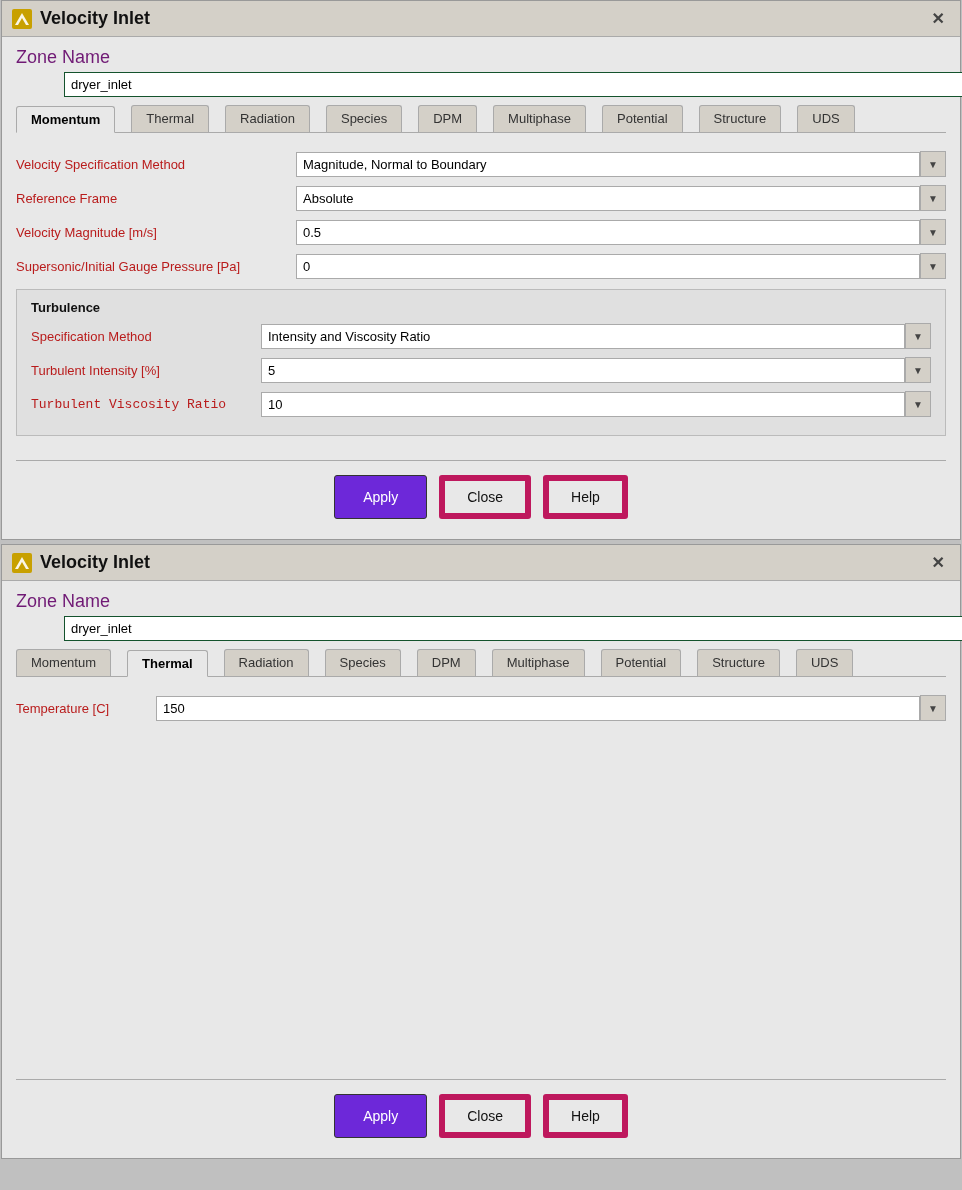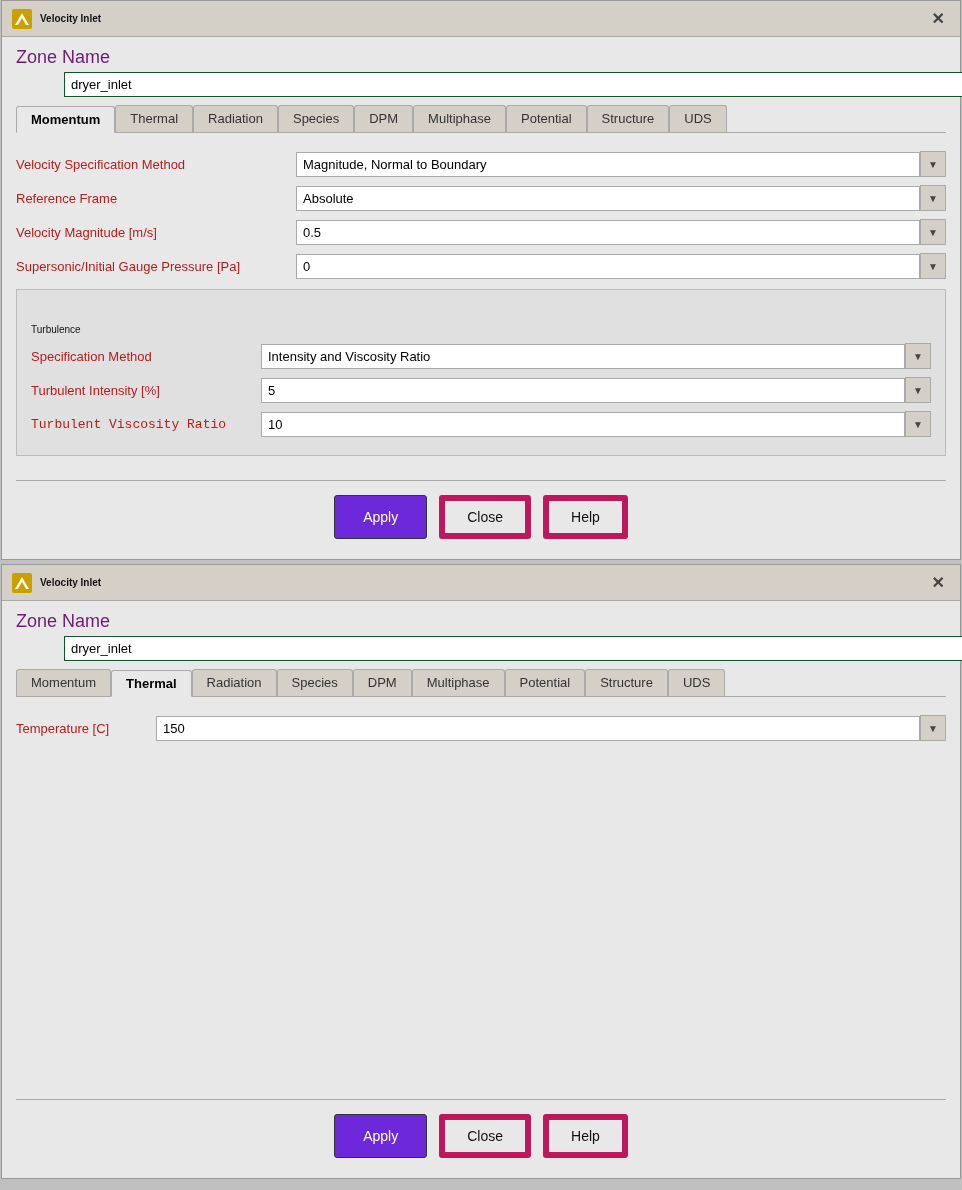--- a/index.html
+++ b/index.html
@@ -31,21 +31,21 @@
     }
 
     .title-bar-left {
       display: flex;
       align-items: center;
       gap: 8px;
     }
 
     .title-text {
       font-weight: bold;
-      font-size: 10px;
+      font-size: 18px;
       color: #111;
     }
 
     .close-btn {
       background: none;
       border: none;
       font-size: 16px;
       cursor: pointer;
       color: #444;
       padding: 2px 5px;
@@ -79,21 +79,21 @@
     }
 
     .tab {
       padding: 5px 14px;
       border: 1px solid #aaa;
       border-bottom: none;
       background: #d4d0c8;
       cursor: pointer;
       font-size: 13px;
       color: #333;
-      margin-right: 0;
+      margin-right: 16px;
       border-radius: 3px 3px 0 0;
     }
 
     .tab.active {
       background: #e8e8e8;
       font-weight: bold;
       border-bottom: 1px solid #e8e8e8;
       color: #000;
       position: relative;
       bottom: -1px;
@@ -149,25 +149,24 @@
 
     .turbulence-group {
       border: 1px solid #bbb;
       background: #e0e0e0;
       padding: 10px 14px;
       margin-top: 10px;
       margin-bottom: 8px;
     }
 
     .turbulence-title {
-      font-weight: normal;
-      font-size: 10px;
+      font-weight: bold;
+      font-size: 13px;
       margin-bottom: 8px;
       color: #111;
-      margin-top: 24px;
     }
 
     .button-row {
       display: flex;
       justify-content: center;
       gap: 12px;
       padding: 14px 0 10px 0;
       border-top: 1px solid #aaa;
       margin-top: 10px;
     }

